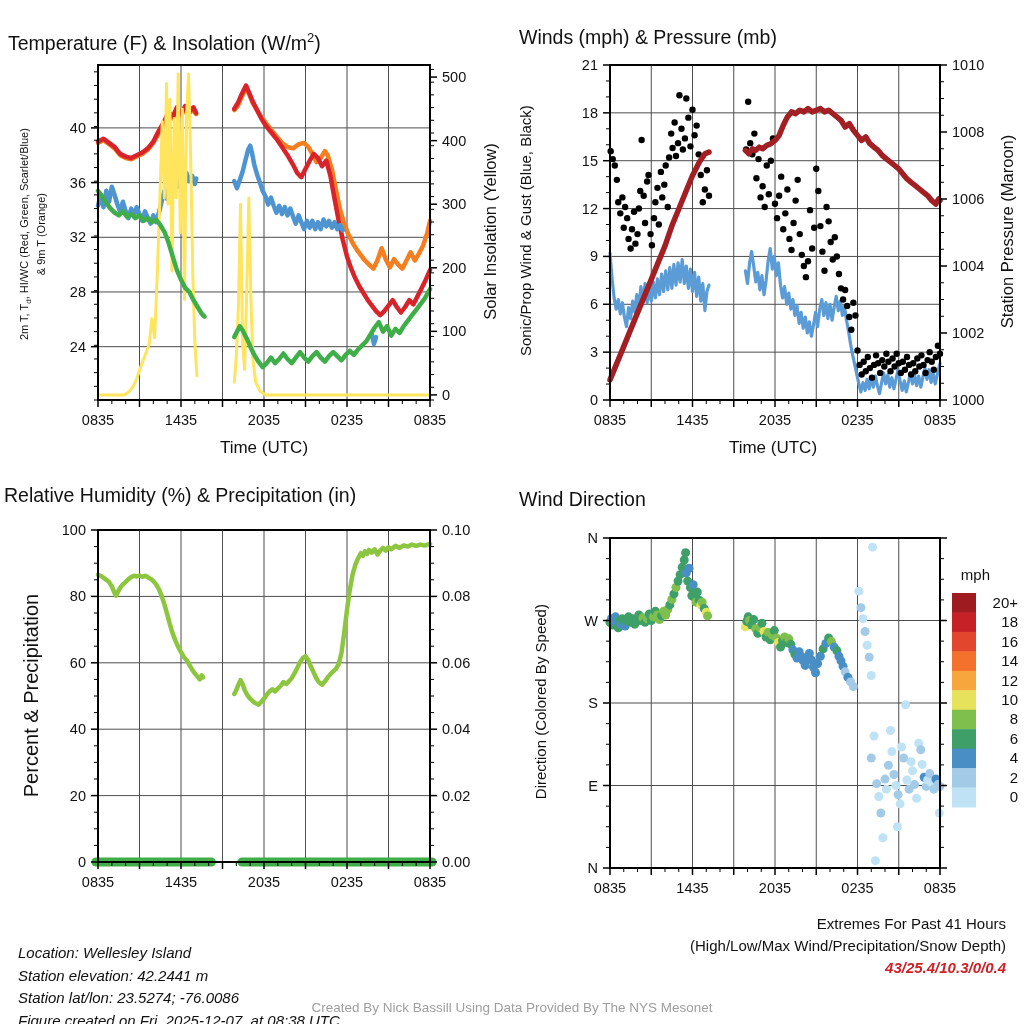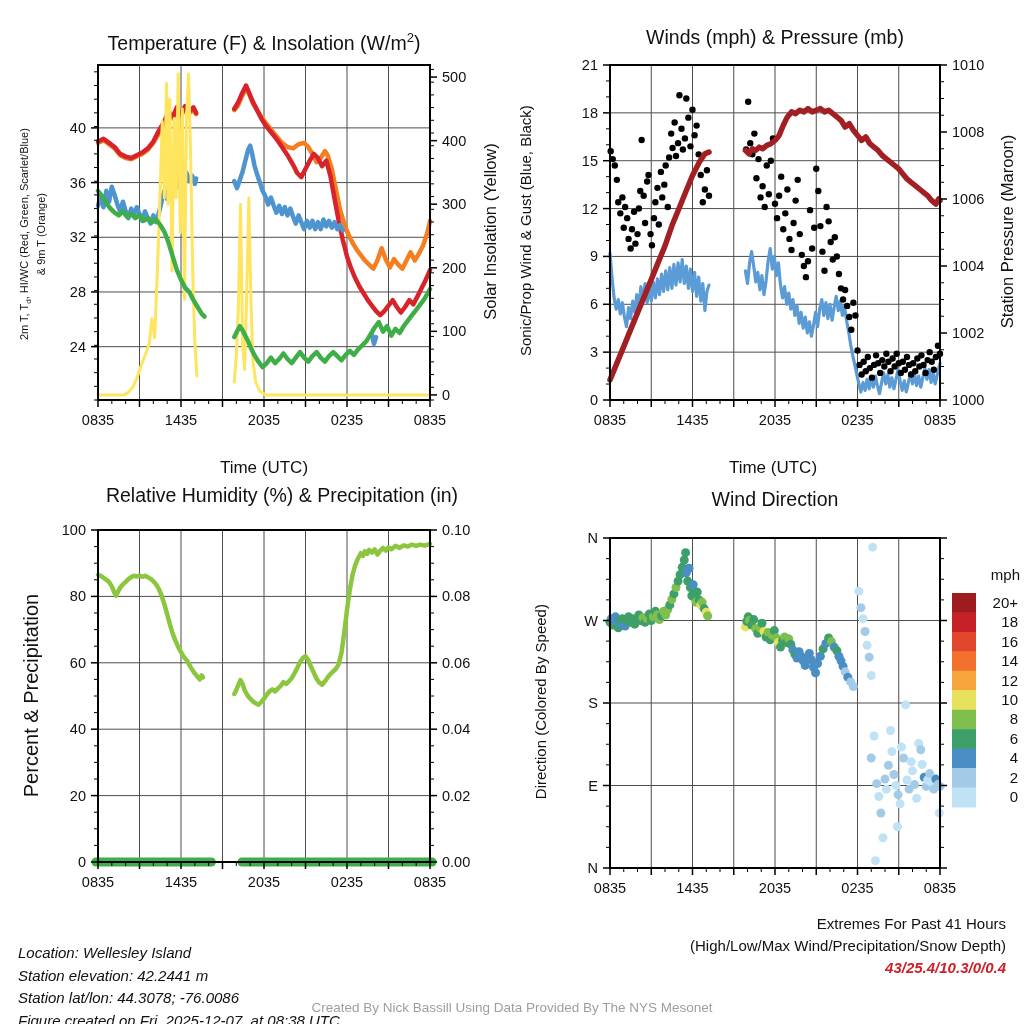--- a/index.html
+++ b/index.html
@@ -1,23 +1,23 @@
 <!DOCTYPE html>
 <html><head>
 <meta charset="utf-8">
 <style>
   html,body{margin:0;padding:0;background:#fff;}
   .page{position:relative;width:1024px;height:1024px;background:#fff;overflow:hidden;
         font-family:"Liberation Sans",sans-serif;color:#111;}
   svg{position:absolute;}
   svg text{font-family:"Liberation Sans",sans-serif;}
   .abs{position:absolute;}
-  .ctitle{font-size:19.5px;text-align:center;white-space:nowrap;}
+  .ctitle{font-size:19.5px;white-space:nowrap;}
   .ctitle sup{font-size:13px;}
-  .xtitle{font-size:17px;text-align:center;white-space:nowrap;margin-top:20px;}
+  .xtitle{font-size:17px;text-align:center;white-space:nowrap;}
   .vlabel{position:absolute;transform:rotate(-90deg);text-align:center;white-space:nowrap;line-height:1.15;}
   .vlabel sub{font-size:8px;}
   .small2{font-size:11px;white-space:normal;line-height:13px;}
   .footL{font-size:15px;line-height:22.5px;}
   .footR{font-size:15px;line-height:22px;text-align:right;}
   .redbold{color:#cc2127;font-weight:bold;font-style:italic;}
   .credit{font-size:13.5px;color:#9e9e9e;text-align:center;width:1024px;}
   .mph{font-size:15px;text-align:right;}
 </style>
 </head>
@@ -784,39 +784,39 @@
       <rect x="440" y="270.6363636363636" width="24" height="19.954545454545453" fill="#4a8ec6"></rect>
       <text x="506" y="285.3636363636364" text-anchor="end" font-size="15" fill="#111">4</text>
       <rect x="440" y="290.09090909090907" width="24" height="19.954545454545453" fill="#a3cbe8"></rect>
       <text x="506" y="304.8181818181818" text-anchor="end" font-size="15" fill="#111">2</text>
       <rect x="440" y="309.5454545454545" width="24" height="19.954545454545453" fill="#bfe3f5"></rect>
       <text x="506" y="324.27272727272725" text-anchor="end" font-size="15" fill="#111">0</text>
     </svg>
 
   <div class="abs ctitle" style="left:8px;top:30px;width:512px;"><span>Temperature (F) &amp; Insolation (W/m</span><sup>2</sup><span>)</span></div>
   <div class="abs ctitle" style="left:519px;top:26px;width:512px;">Winds (mph) &amp; Pressure (mb)</div>
-  <div class="abs ctitle" style="left:26px;top:484px;width:512px;">Relative Humidity (%) &amp; Precipitation (in)</div>
+  <div class="abs ctitle" style="left:4px;top:484px;width:512px;">Relative Humidity (%) &amp; Precipitation (in)</div>
   <div class="abs ctitle" style="left:519px;top:488px;width:512px;">Wind Direction</div>
 
   <div class="abs xtitle" style="left:8px;top:438px;width:512px;">Time (UTC)</div>
   <div class="abs xtitle" style="left:517px;top:438px;width:512px;">Time (UTC)</div>
 
   <div class="vlabel small2" style="left:-177px;top:219px;width:420px;"><span>2m T, T</span><sub>d</sub><span>, HI/WC (Red, Green, Scarlet/Blue)</span><br><span>&amp; 9m T (Orange)</span></div>
   <div class="vlabel" style="left:340px;top:222px;width:300px;font-size:16.5px;">Solar Insolation (Yellow)</div>
   <div class="vlabel" style="left:316px;top:222px;width:420px;font-size:15px;">Sonic/Prop Wind &amp; Gust (Blue, Black)</div>
   <div class="vlabel" style="left:837px;top:222px;width:340px;font-size:16.5px;">Station Pressure (Maroon)</div>
   <div class="vlabel" style="left:-179px;top:684px;width:420px;font-size:20px;">Percent &amp; Precipitation</div>
   <div class="vlabel" style="left:361px;top:693px;width:360px;font-size:15px;">Direction (Colored By Speed)</div>
 
-  <div class="abs mph" style="left:946px;top:566px;width:74px;">mph</div>
+  <div class="abs mph" style="left:916px;top:566px;width:74px;">mph</div>
 
   <div class="abs footL" style="left:18px;top:942px;font-style:italic;">
     <div>Location: Wellesley Island</div>
     <div>Station elevation: 42.2441 m</div>
-    <div>Station lat/lon: 44.3078; -76.0086</div>
+    <div>Station lat/lon: 23.5274; -76.0086</div>
     <div>Figure created on Fri, 2025-12-07, at 08:38 UTC</div>
     <div>Most recent data timestamp: 2025/11/01 08:35:00</div>
   </div>
 
   <div class="abs footR" style="right:18px;top:913px;">
     <div>Extremes For Past 41 Hours</div>
     <div>(High/Low/Max Wind/Precipitation/Snow Depth)</div>
     <div class="redbold">43/25.4/10.3/0/0.4</div>
   </div>
 

